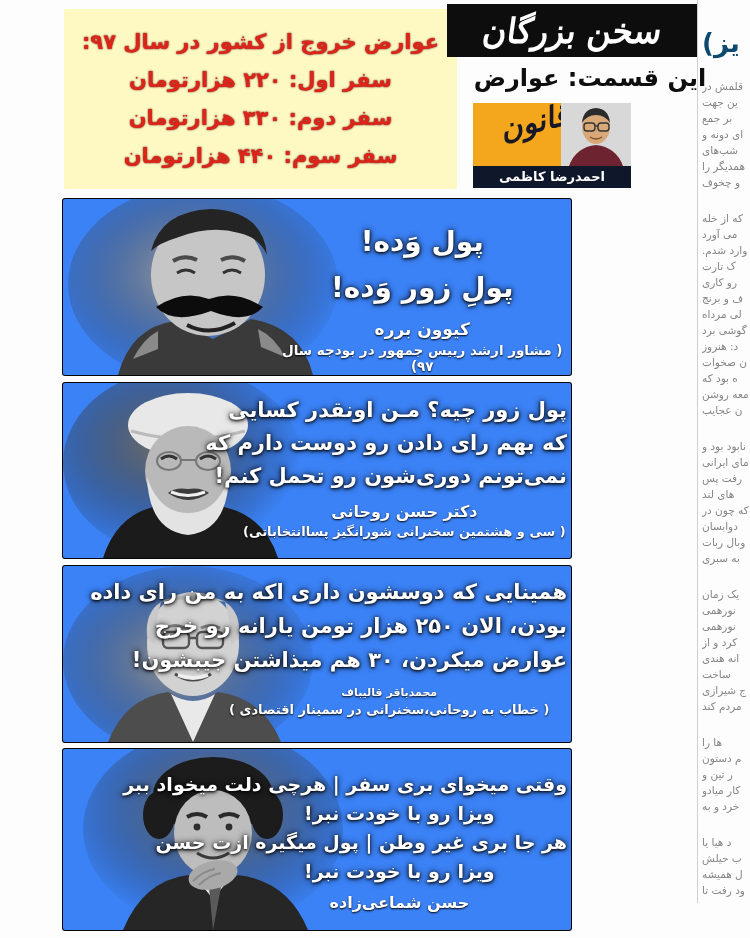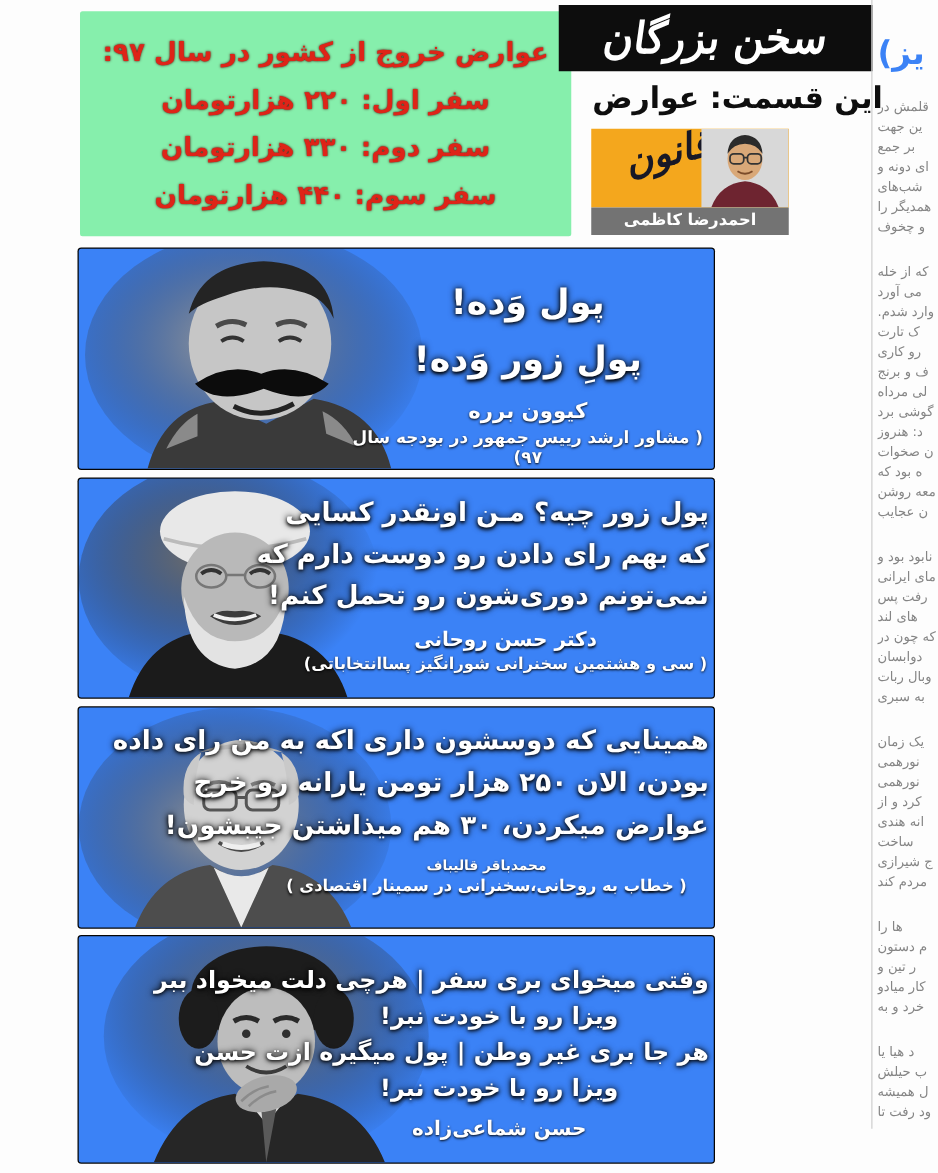--- a/index.html
+++ b/index.html
@@ -4,21 +4,21 @@
 <style>
   html,body{margin:0;padding:0;}
   body{
     width:750px;height:938px;position:relative;overflow:hidden;
     background:#fdfdfd;
     font-family:"DejaVu Sans",sans-serif;
   }
   
   .fees-box{
     position:absolute;left:64px;top:9px;width:393px;height:180px;
-    background:#86efac;border-radius:2px;direction:rtl;
+    background:#fef9c3;border-radius:2px;direction:rtl;
     display:flex;flex-direction:column;justify-content:center;
     text-align:center;
   }
   .fees-box div{
     color:#de2418;font-weight:bold;font-size:21px;line-height:38px;
     text-shadow:0 0 2px #400;
   }
   
   .banner{
     position:absolute;left:447px;top:4px;width:251px;height:53px;
@@ -44,32 +44,32 @@
   }
   .logo .calli{
     position:absolute;left:4px;top:4px;width:92px;
     font-family:"DejaVu Serif",serif;font-weight:bold;font-style:italic;
     font-size:30px;color:#181826;transform:rotate(-14deg);
     direction:rtl;letter-spacing:-2px;
   }
   .logo .photo-wrap{position:absolute;right:0;top:0;width:70px;height:63px;}
   .author-strip{
     position:absolute;left:0;top:63px;width:158px;height:22px;
-    background:#737373;color:#fff;font-size:13px;font-weight:bold;
+    background:#0f172a;color:#fff;font-size:13px;font-weight:bold;
     text-align:center;line-height:22px;direction:rtl;
   }
   
   .v-divider{
     position:absolute;left:697px;top:0;width:1px;height:903px;background:#cfcfcf;
   }
   .side-col{
     position:absolute;left:702px;top:28px;width:47px;overflow:hidden;direction:rtl;
   }
   .side-headline{
-    font-size:26px;font-weight:bold;color:#3b82f6;direction:rtl;
+    font-size:26px;font-weight:bold;color:#0c4a6e;direction:rtl;
     white-space:nowrap;text-align:left;
   }
   .frag-block{margin-bottom:20px;margin-top:20px;}
   .frag-block div{
     font-size:10.5px;color:#858585;line-height:16px;white-space:nowrap;
     text-align:left;
   }
   
   .panel{
     position:absolute;left:63px;width:508px;background:#3b82f6;

